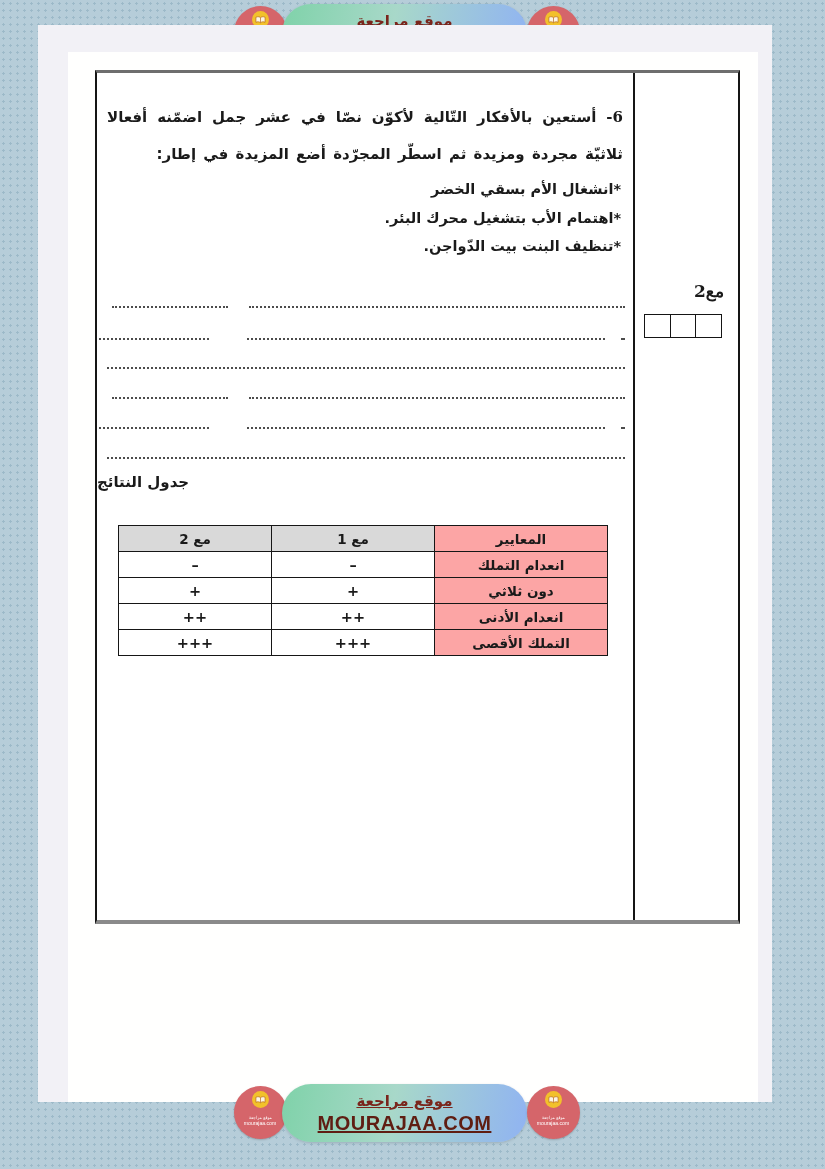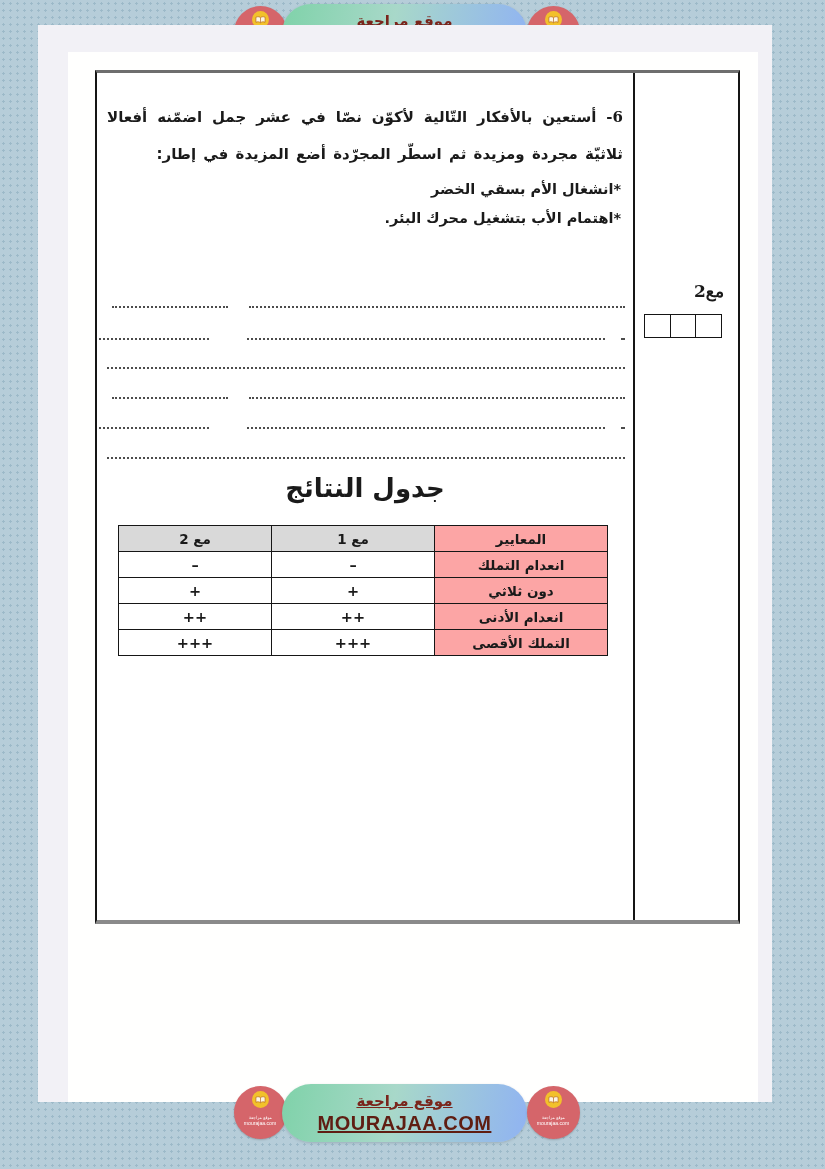--- a/index.html
+++ b/index.html
@@ -36,22 +36,22 @@
   }
   .ideas div{white-space:nowrap;}
   
   .dline{position:absolute;height:0;}
   .dseg{position:absolute;top:0;height:0;border-bottom:2.2px dotted #4c4c4c;}
   
   .score-label{position:absolute;top:208px;right:14px;direction:rtl;font-size:17px;font-weight:700;font-family:"DejaVu Serif", serif;}
   .score-boxes{position:absolute;top:241px;right:16px;display:flex;flex-direction:row;}
   .score-cell{width:25px;height:22px;border:1.6px solid #151515;margin-left:-1.6px;background:#fff;}
   
-  .rtitle{position:absolute;top:396px;left:0;width:536px;text-align:center;
-    font-size:26px;font-weight:700;direction:rtl;font-family:"DejaVu Serif","DejaVu Sans",serif;}
+  .rtitle{position:absolute;top:396px;left:0;width:536px;text-align:left;
+    font-size:15px;font-weight:700;direction:rtl;font-family:"DejaVu Serif","DejaVu Sans",serif;}
   table.results{
     position:absolute;top:448px;left:21px;border-collapse:collapse;direction:rtl;
     font-size:13.5px;table-layout:fixed;
   }
   table.results td,table.results th{
     border:1.8px solid #161616;height:25px;text-align:center;vertical-align:middle;padding:0 0;
   }
   table.results .c-crit{width:172px;background:#fca5a5;font-weight:600;}
   table.results .c-m1{width:162px;}
   table.results .c-m2{width:152px;}
@@ -115,20 +115,21 @@
   <div class="content">
 
     <p class="question" style="margin:0;">
       <span class="qnum">6-</span>
       <span>أستعين بالأفكار التّالية لأكوّن نصّا في عشر جمل اضمّنه أفعالا ثلاثيّة مجردة ومزيدة ثم اسطّر المجرّدة أضع المزيدة في إطار:</span>
     </p>
 
     <div class="ideas">
       <div>*انشغال الأم بسقي الخضر</div>
       <div>*اهتمام الأب بتشغيل محرك البئر.</div>
+      <div>*تنظيف البنت بيت الدّواجن.</div>
     </div>
 
     <div class="dline" style="top:229px;left:0;right:0;">
       <span class="dseg" style="left:15px;width:116px;"></span>
         <span class="dseg" style="left:152px;right:8px;"></span>
     </div>
     <div class="dline" style="top:261px;left:0;right:0;">
       <span class="dseg" style="left:2px;width:110px;"></span>
         <span class="dseg" style="left:150px;right:28px;"></span>
         <span class="dseg" style="right:8px;width:4px;"></span>

